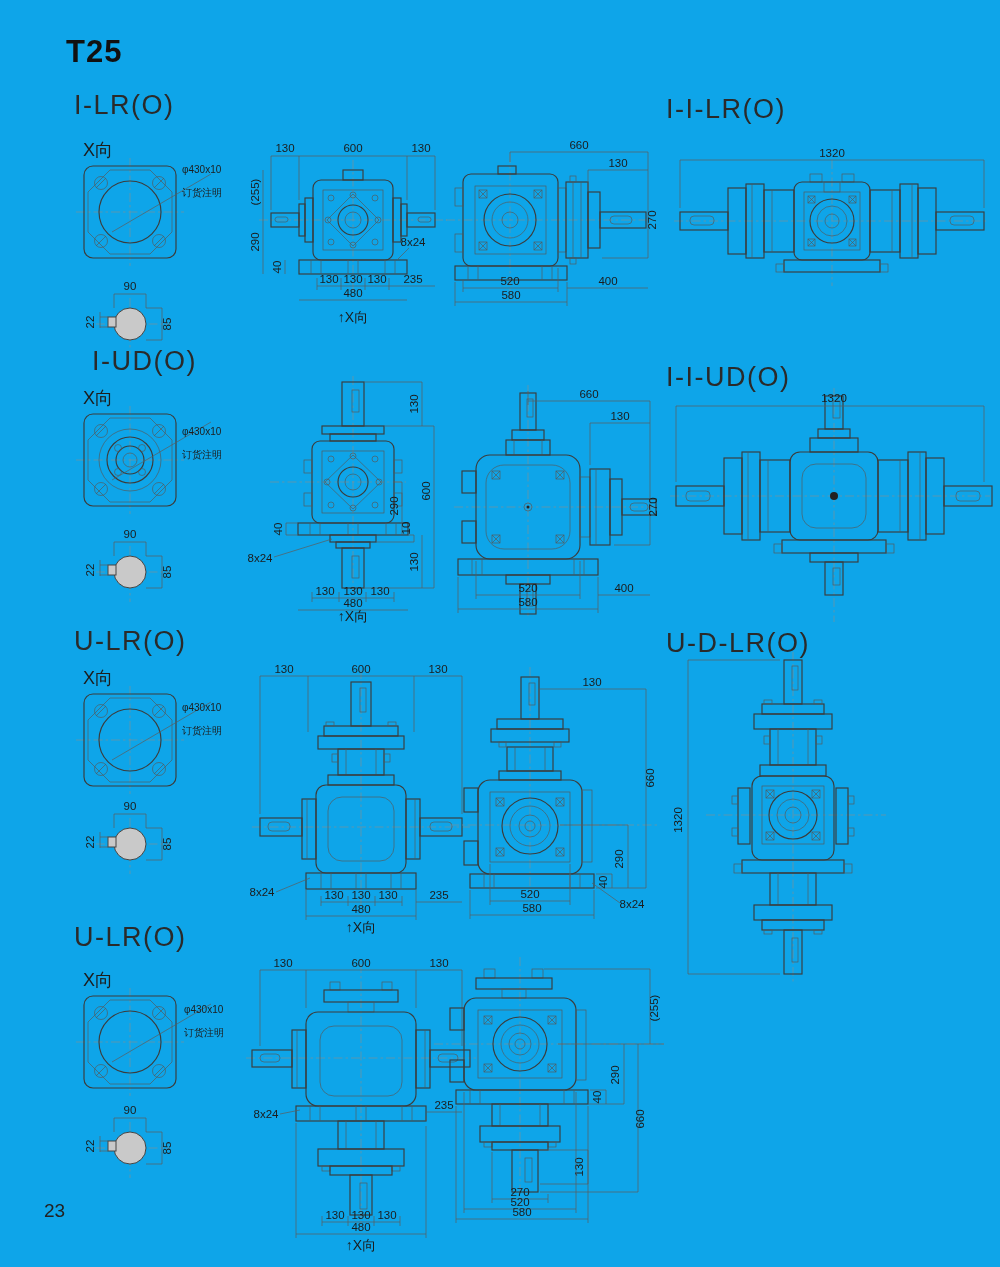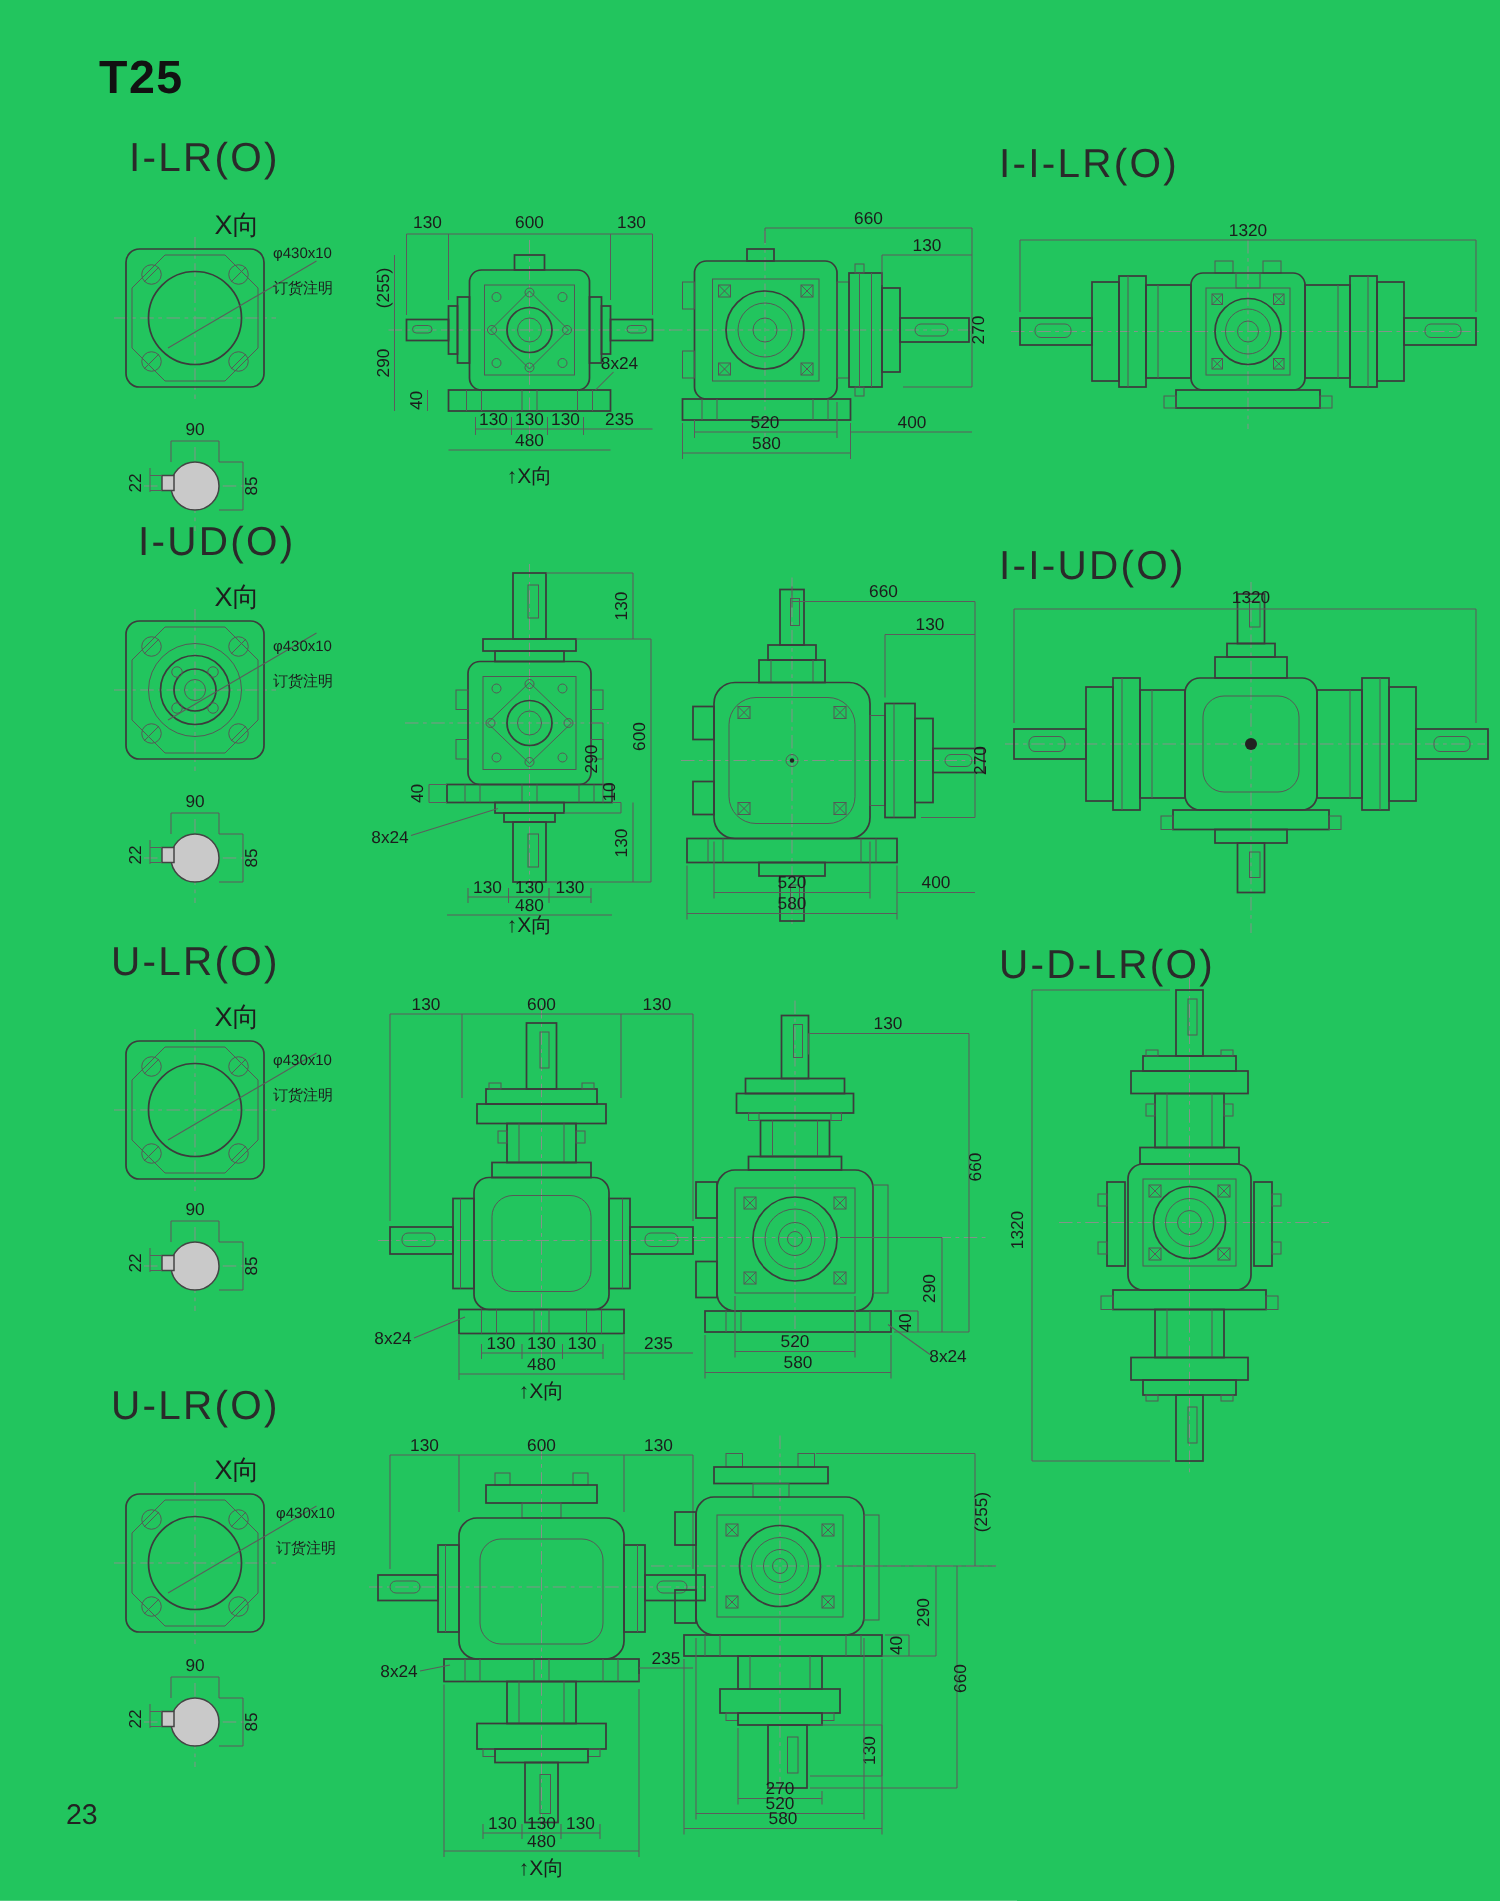--- a/index.html
+++ b/index.html
@@ -1,40 +1,40 @@
 <!DOCTYPE html>
 <html><head>
 <meta charset="utf-8">
 <style>
 body{margin:0;background:#e8e8e8}
-.page{position:relative;width:1000px;height:1267px;background:#22c55e;font-family:"Liberation Sans",sans-serif;overflow:hidden}
+.page{position:relative;width:1000px;height:1267px;background:#0ea5e9;font-family:"Liberation Sans",sans-serif;overflow:hidden}
 .abs{position:absolute}
 .title{font-size:31px;font-weight:700;color:#111;letter-spacing:1px}
 .slabel{font-size:27px;font-weight:400;color:#2a2a2a;letter-spacing:1.5px}
-.xview{font-size:18px;color:#1d1d1d;width:90px;text-align:right}
+.xview{font-size:18px;color:#1d1d1d;width:90px;text-align:left}
 .phi{font-size:10px;color:#1d1d1d;line-height:23px}
 .phi span{display:block}
 .pageno{font-size:19px;color:#222}
 svg.draw{position:absolute;overflow:visible}
 .ln{stroke:#3c3c3c;stroke-width:1.15;fill:none}
 .lt{stroke:#565656;stroke-width:.65;fill:none}
 .cl{stroke:#8f8f8f;stroke-width:.6;fill:none;stroke-dasharray:9 3 2.5 3}
 .dm{stroke:#5c5c5c;stroke-width:.7;fill:none}
 .tx{font-family:"Liberation Sans",sans-serif;font-size:11.5px;fill:#1c1c1c;text-anchor:middle}
 .xd{font-size:14px}
 .gray{fill:#c9c9c9;stroke:#444;stroke-width:1}
 </style>
 </head>
 <body>
 
 <div class="page">
 
   <div class="abs title" style="left:66px;top:34px">T25</div>
 
-  <div class="abs slabel" style="left:86px;top:90px">I-LR(O)</div>
+  <div class="abs slabel" style="left:74px;top:90px">I-LR(O)</div>
   <div class="abs slabel" style="left:666px;top:94px">I-I-LR(O)</div>
   <div class="abs xview" style="left:83px;top:138px">X向</div>
 
   <svg class="draw" style="left:76px;top:156px" width="150" height="112" viewBox="0 0 150 112">
     <g>
       <line class="cl" x1="0" y1="56" x2="108" y2="56"></line>
         <line class="cl" x1="54" y1="2" x2="54" y2="110"></line>
       <rect class="ln" x="8" y="10" width="92" height="92" rx="9"></rect>
       <polygon class="lt" points="34,14 74,14 96,36 96,76 74,98 34,98 12,76 12,36"></polygon>
       <circle class="ln" cx="54" cy="56" r="31"></circle>

